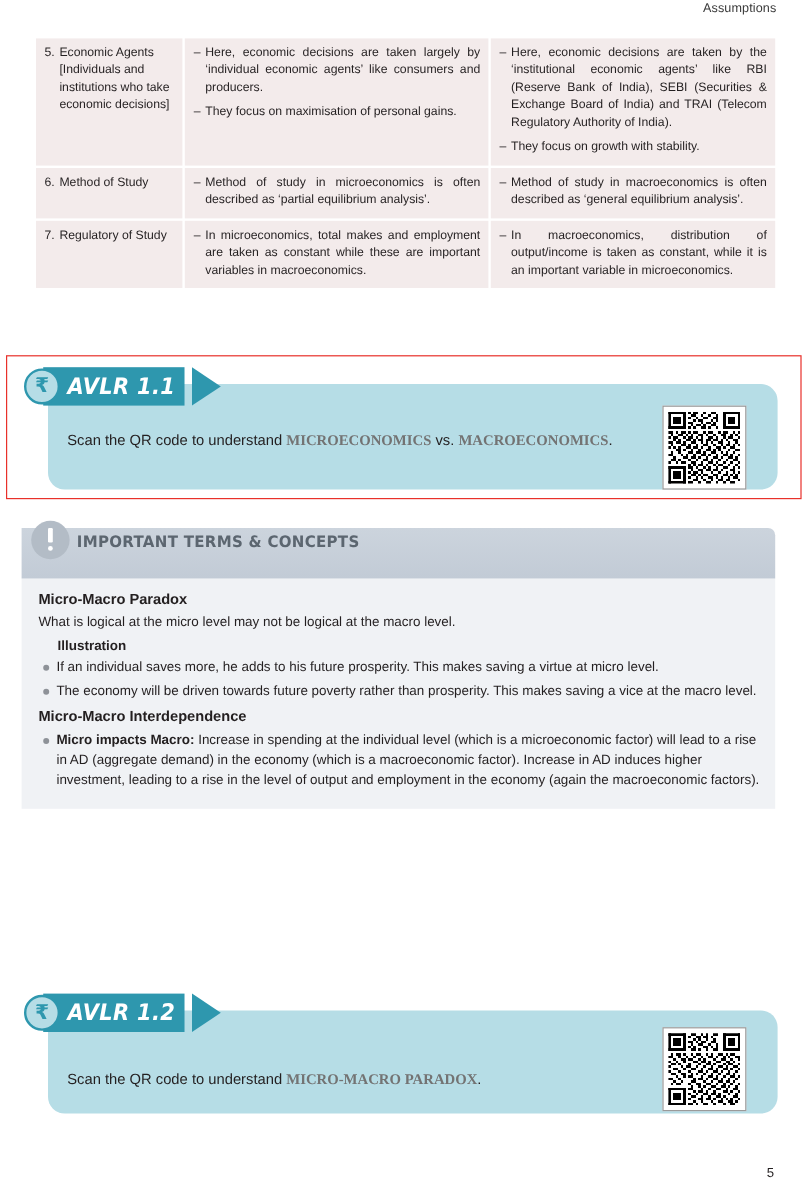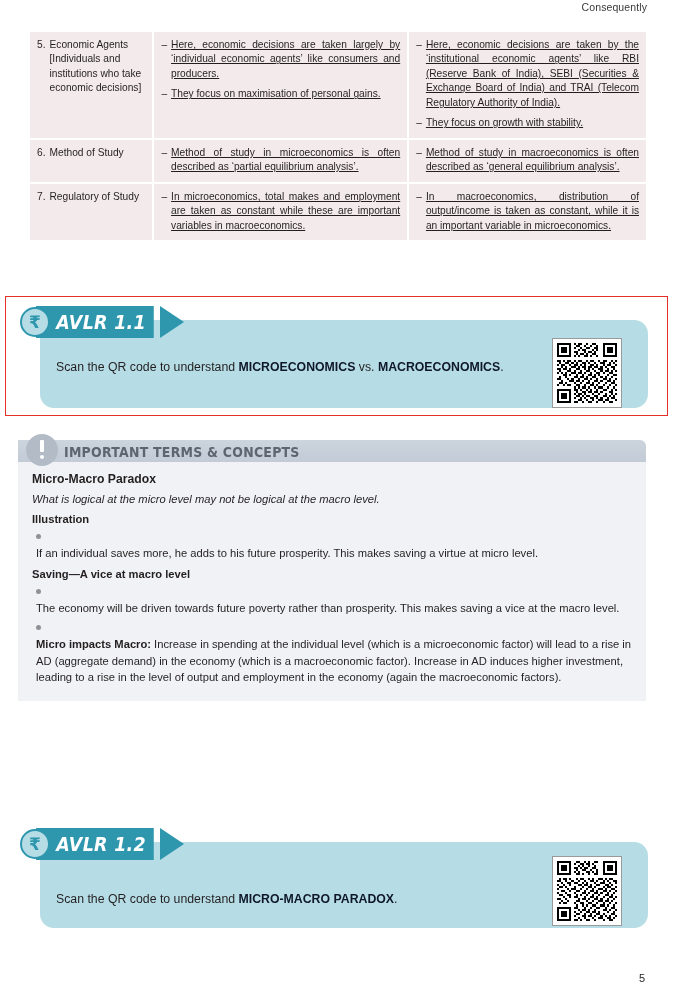--- a/index.html
+++ b/index.html
@@ -56,21 +56,21 @@
   .num-row .txt { flex: 1 1 auto; }
 
   .dash-item {
     display: flex;
     gap: 4px;
     text-align: justify;
     text-justify: inter-word;
   }
   .dash-item + .dash-item { margin-top: 6px; }
   .dash-item .dash { flex: 0 0 auto; }
-  .dash-item .body { flex: 1 1 auto; text-decoration: underline; }
+  .dash-item .body { flex: 1 1 auto; }
   .dash-item .body.last-left { text-align-last: left; }
 
   
   .red-box {
     position: absolute;
     left: 5px;
     top: 296px;
     width: 663px;
     height: 120px;
     border: 1.6px solid #e8302a;
@@ -151,22 +151,23 @@
     position: absolute;
     left: 36px;
     top: 52px;
     width: 480px;
     font-size: 12.3px;
     line-height: 1.58;
     color: #231f20;
   }
   .avlr-2 .avlr-text { top: 62px; }
   .hl {
-    color: #0f172a;
+    color: #737373;
     font-weight: bold;
+    font-family: Liberation Serif, serif;
   }
 
   .qr {
     position: absolute;
     right: 26px;
     top: 32px;
     width: 70px;
     height: 70px;
     background: #ffffff;
     border: 1px solid #9a9a9a;
@@ -178,21 +179,21 @@
 
   
   .terms-panel {
     position: absolute;
     left: 18px;
     top: 440px;
     width: 628px;
   }
   .terms-header {
     position: relative;
-    height: 22px;
+    height: 42px;
     background: linear-gradient(180deg, #ccd4dd 0%, #c2cbd6 100%);
     border-radius: 0 6px 0 0;
   }
   .terms-header-title {
     position: absolute;
     left: 46px;
     top: 5px;
     font-size: 13.2px;
     font-weight: bold;
     color: #5c6670;
@@ -242,37 +243,35 @@
     font-weight: bold;
     color: #231f20;
     margin: 5px 0 3px 0;
     line-height: 1.4;
   }
   .t-h.first { margin-top: 1px; }
   .t-sub {
     font-size: 11.2px;
     font-weight: bold;
     color: #231f20;
-    margin: 6px 0 3px 0;
+    margin: 6px 0 3px 16px;
   }
   .t-p {
     font-size: 11.2px;
     line-height: 1.45;
     color: #231f20;
     margin: 2px 0 3px 0;
-    font-style: italic;
   }
   .t-li {
     display: flex;
     gap: 6px;
     font-size: 11.2px;
     line-height: 1.47;
     color: #231f20;
     margin: 3px 0 3px 4px;
-    flex-direction: column;
   }
   .t-li .dot {
     flex: 0 0 auto;
     width: 5px;
     height: 5px;
     border-radius: 50%;
     background: #8e9298;
     margin-top: 6px;
   }
   .t-li .li-body { flex: 1 1 auto; }
@@ -283,21 +282,21 @@
     position: absolute;
     right: 30px;
     bottom: 16px;
     font-size: 11px;
     color: #231f20;
   }
 </style>
 </head>
 <body>
 
-<div class="running-head">Consequently</div>
+<div class="running-head">Assumptions</div>
 
 <table class="cmp-table">
   <colgroup>
     <col class="col-label">
       <col class="col-mid">
       <col class="col-right">
   </colgroup>
   <tbody>
     <tr>
       <td>
@@ -632,26 +631,26 @@
 
     <div class="t-h first">Micro-Macro Paradox</div>
     <div class="t-p">What is logical at the micro level may not be logical at the macro level.</div>
     <div class="t-sub">Illustration</div>
 
     <div class="t-li">
       <span class="dot"></span>
       <span class="li-body">If an individual saves more, he adds to his future prosperity. This makes saving a virtue at micro level.</span>
     </div>
 
-    <div class="t-sub">Saving—A vice at macro level</div>
     <div class="t-li">
       <span class="dot"></span>
       <span class="li-body">The economy will be driven towards future poverty rather than prosperity. This makes saving a vice at the macro level.</span>
     </div>
 
+    <div class="t-h">Micro-Macro Interdependence</div>
     <div class="t-li">
       <span class="dot"></span>
       <span class="li-body"><b>Micro impacts Macro:</b><span> Increase in spending at the individual level (which is a microeconomic factor) will lead to a rise in AD (aggregate demand) in the economy (which is a macroeconomic factor). Increase in AD induces higher investment, leading to a rise in the level of output and employment in the economy (again the macroeconomic factors).</span></span>
     </div>
 
   </div>
 </div>
 
 <div class="avlr avlr-2">
   <div class="avlr-panel"></div>

